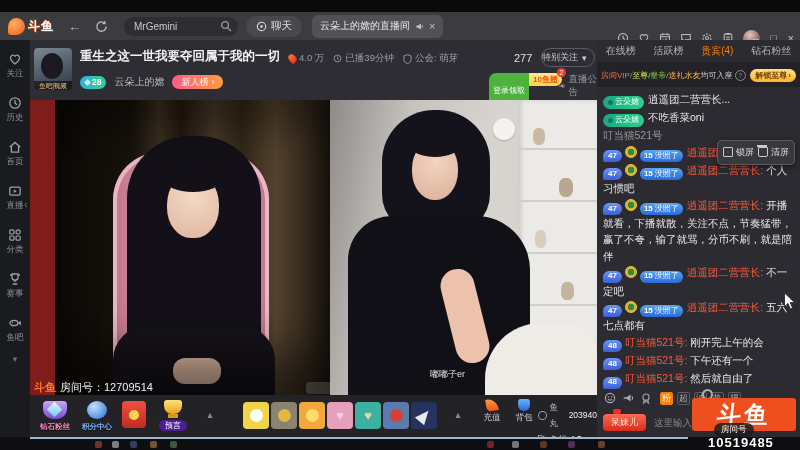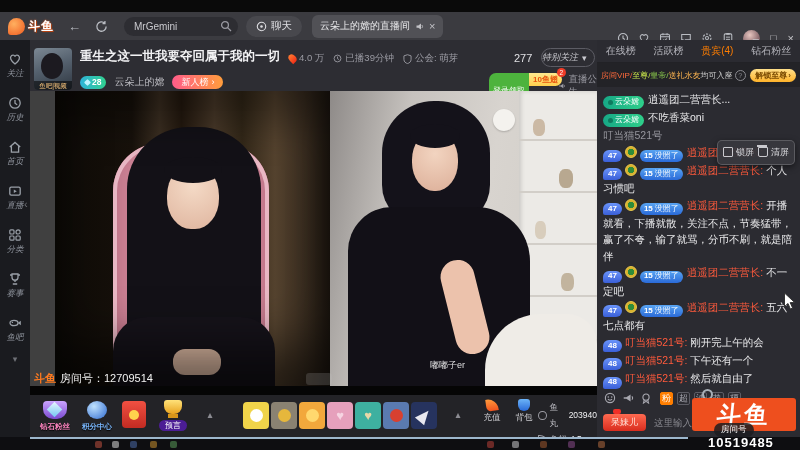--- a/index.html
+++ b/index.html
@@ -23,21 +23,21 @@
   .tab{margin-left:10px;height:23px;padding:0 8px;border-radius:6px;background:#515156;display:flex;align-items:center;gap:5px;
        color:#e8e8ea;font-size:10px;max-width:125px;}
   .tab-close{color:#c2c2c6;font-size:11px;}
   .tb-icons{position:absolute;right:40px;top:12px;height:28px;display:flex;align-items:center;gap:9px;}
   .tb-avatar{width:17px;height:17px;border-radius:50%;background:radial-gradient(circle at 40% 30%,#e8c6c0,#7a5a60 70%,#3a2a30);}
   .winbtns{position:absolute;right:6px;top:12px;height:28px;display:flex;align-items:center;gap:11px;color:#c6c6ca;font-size:11px;}
 
   
   .sidebar{left:0;top:40px;width:30px;height:397px;background:#1a1b1f;display:flex;flex-direction:column;align-items:center;padding-top:12px;box-sizing:border-box;}
   .sb-item{display:flex;flex-direction:column;align-items:center;gap:2px;margin-bottom:16px;}
-  .sb-label{font-size:8.5px;color:#8d929b;font-style:italic;}
+  .sb-label{font-size:8.5px;color:#8d929b;}
   .sb-collapse{left:24px;top:198px;color:#6e7076;font-size:11px;}
   .sb-chev{color:#6e7076;font-size:9px;margin-top:-6px;}
 
   
   .header{left:30px;top:40px;width:567px;height:60px;background:#2d2d33;}
   .h-avatar{left:4px;top:8px;width:38px;height:42px;border-radius:4px;overflow:hidden;
             background:linear-gradient(160deg,#7c8894 0%,#55616e 45%,#2e3640 100%);}
   .h-avatar::before{content:"";position:absolute;left:7px;top:5px;width:22px;height:26px;border-radius:50%;background:#1c1a20;}
   .h-avatar-tag{position:absolute;left:0;bottom:0;width:100%;text-align:center;font-size:6.5px;color:#ffc97e;background:rgba(0,0,0,.55);line-height:9px;}
   .h-row1{left:50px;top:8px;display:flex;align-items:flex-end;gap:9px;}
@@ -46,30 +46,30 @@
   .flame{width:7px;height:9px;background:linear-gradient(#ff7a30,#f03018);border-radius:50% 50% 50% 0;transform:rotate(-45deg);}
   .h-row2{left:50px;top:35px;display:flex;align-items:center;gap:8px;}
   .lv-pill{height:13px;padding:0 5px;border-radius:7px;background:linear-gradient(90deg,#2fb3d8,#31d08f);
            color:#fff;font-size:8.5px;font-weight:bold;display:flex;align-items:center;gap:2px;}
   .lv-dot{width:5px;height:5px;background:#bff3ff;border-radius:1px;transform:rotate(45deg);}
   .h-name{font-size:10px;color:#b9b9bf;}
   .rank-pill{height:14px;padding:0 9px;border-radius:8px;background:linear-gradient(90deg,#ff5c8a,#ff9d3c);
              color:#fff;font-size:9px;display:flex;align-items:center;gap:3px;}
   .h-viewers{left:484px;top:12px;font-size:11px;color:#e0e0e4;}
   .follow-pill{left:511px;top:8px;width:52px;height:17px;border:1px solid #5c5c64;border-radius:10px;
-               color:#c9c9cf;font-size:9px;display:flex;align-items:center;justify-content:flex-start;gap:4px;font-style:italic;}
+               color:#c9c9cf;font-size:9px;display:flex;align-items:center;justify-content:flex-start;gap:4px;}
   .login-badge{left:459px;top:33px;height:13px;display:flex;border-radius:7px;overflow:visible;font-size:8px;align-items:stretch;}
   .login-l{background:#4db33d;color:#fff;padding:17px 4px;border-radius:7px 0 0 7px;display:flex;align-items:center;}
   .login-r{background:linear-gradient(#ffe98e,#ffcf4d);color:#e8540e;font-weight:bold;padding:0 4px;border-radius:0 7px 7px 0;display:flex;align-items:center;}
   .login-cnt{position:absolute;right:-4px;top:-5px;width:9px;height:9px;background:#f03c28;border-radius:50%;
              color:#fff;font-size:6.5px;display:flex;align-items:center;justify-content:center;}
   .announce{left:528px;top:33px;display:flex;align-items:center;gap:3px;font-size:9.5px;color:#9a9aa2;}
 
   
-  .video{left:30px;top:91px;width:567px;height:295px;background:#404040;}
+  .video{left:30px;top:100px;width:567px;height:295px;background:#7f1d1d;}
   .feedL{left:25px;top:0;width:275px;height:295px;overflow:hidden;
     background:linear-gradient(90deg,#0f0c08 0%,#17110b 28%,#3c2f22 38%,#24190f 46%,#4a3a2a 58%,#322718 68%,#55432f 80%,#3a2d20 92%,#241c14 100%);}
   .feedL::after{content:"";position:absolute;inset:0;box-shadow:inset 0 -40px 50px rgba(0,0,0,.55),inset 0 30px 40px rgba(0,0,0,.35);}
   .chair{left:58px;top:52px;width:156px;height:240px;border-radius:48px 48px 18px 18px;background:#d4899c;box-shadow:inset 0 0 0 4px #e9b7c4,inset 0 -30px 40px rgba(120,50,70,.45);}
   .hairL{left:72px;top:36px;width:134px;height:230px;border-radius:62px 62px 26px 26px;background:#131117;}
   .faceL{left:112px;top:72px;width:52px;height:66px;border-radius:50% 50% 46% 46%;background:radial-gradient(circle at 50% 35%,#f4dac6,#e2baa4 85%);}
   .faceL::before{content:"";position:absolute;left:-3px;top:-6px;width:58px;height:26px;border-radius:50%;background:#131117;}
   .bodyL{left:58px;top:226px;width:162px;height:70px;border-radius:34px 34px 0 0;background:#16131a;}
   .handsL{left:118px;top:258px;width:48px;height:26px;border-radius:12px;background:#ecc6ae;}
   .feedR{left:300px;top:0;width:267px;height:295px;overflow:hidden;

